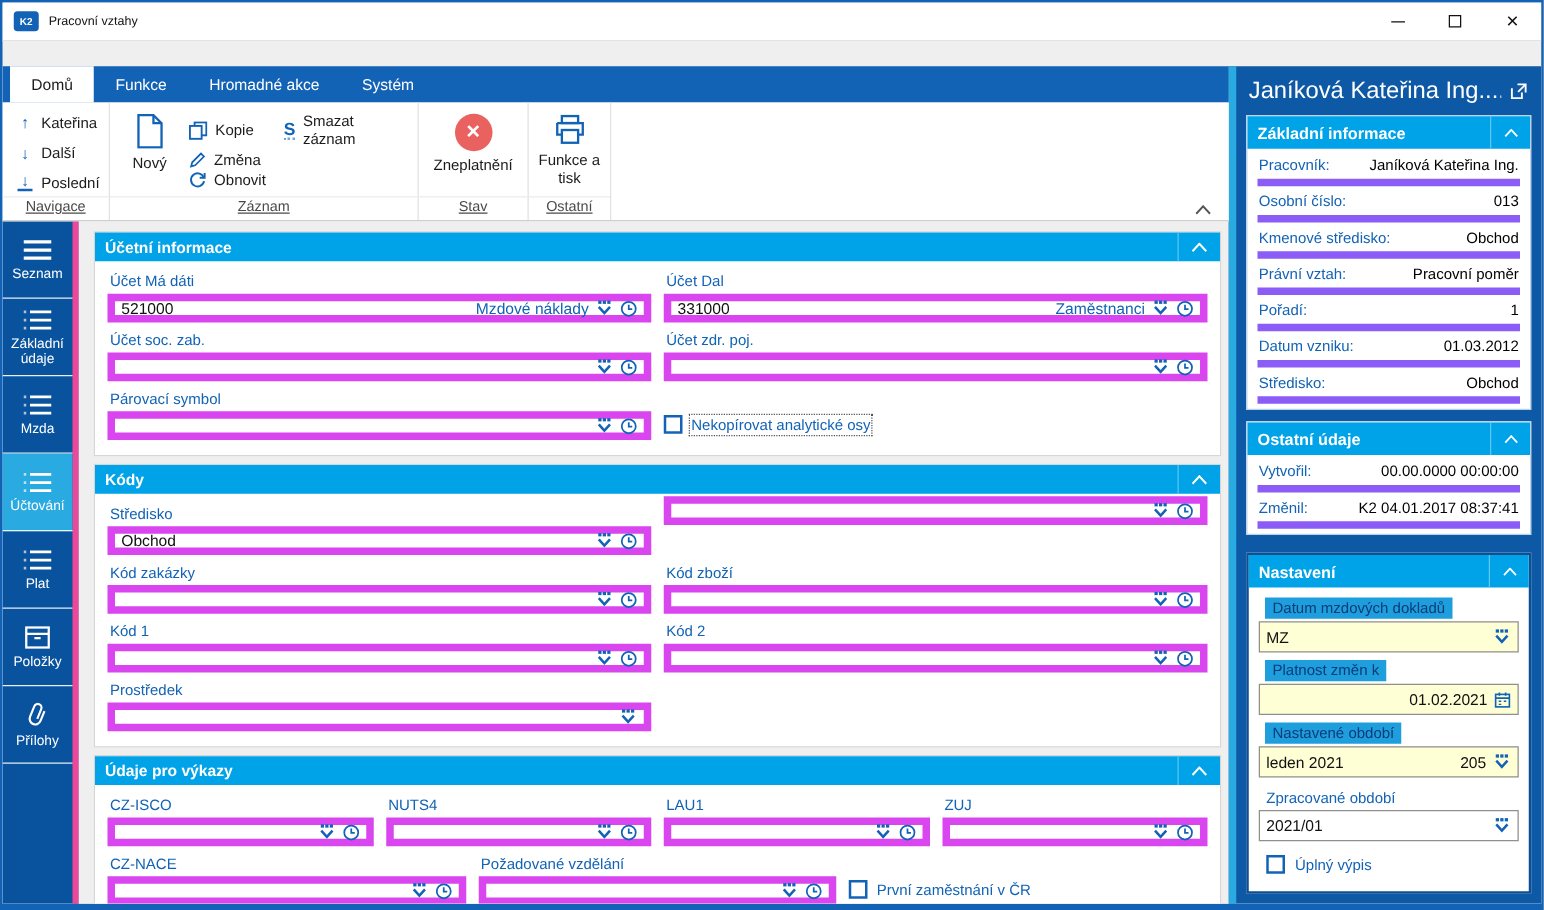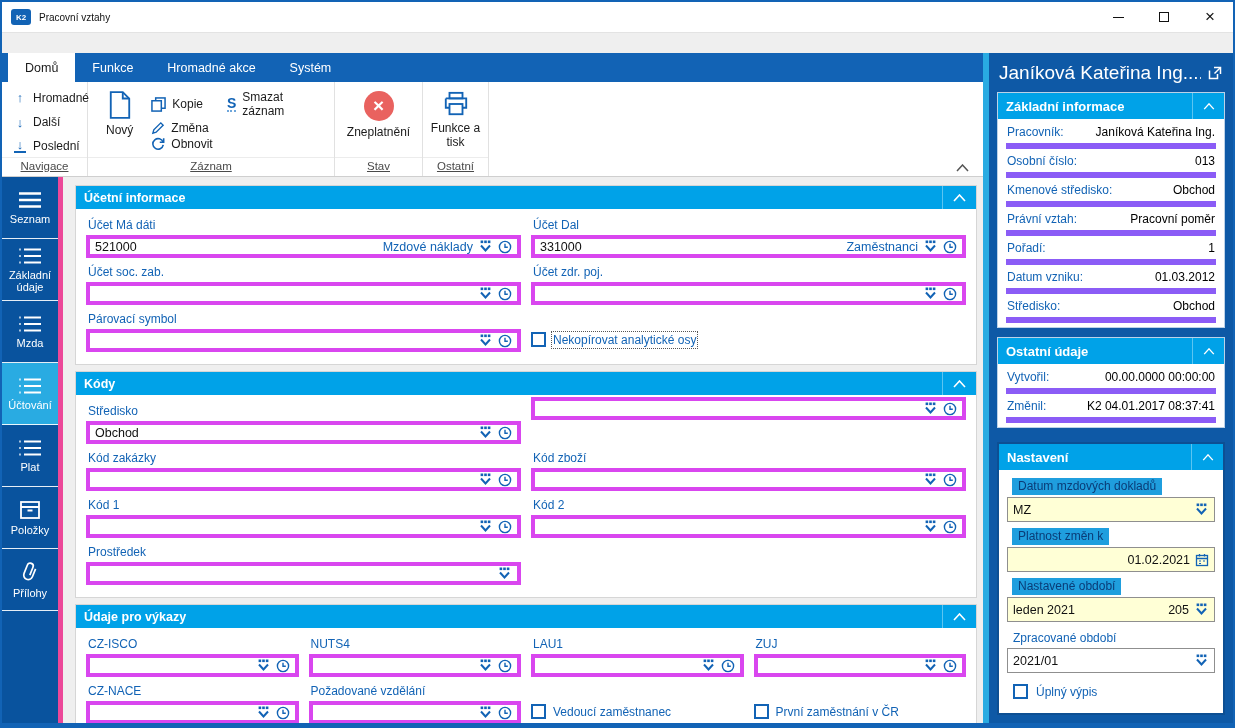--- a/index.html
+++ b/index.html
@@ -48,21 +48,21 @@
 
   .content { flex:1; background:#efefef; padding:8px 6px 0 12px; overflow:hidden; }
   .section { background:#fff; border:1px solid #d6d6d6; margin-bottom:6px; }
   .sec-head { height:23px; background:#00a2e8; display:flex; align-items:center; color:#fff; font-weight:bold; font-size:12.5px; padding-left:8px; }
   .sec-head .spacer { flex:1; }
   .sec-chevron { width:34px; height:100%; display:flex; align-items:center; justify-content:center; border-left:1px solid #5cc5f1; }
   .sec-body { padding:2px 10px 12px 10px; }
   .frow { display:flex; gap:10px; }
   .fcell { flex:1; min-width:0; }
   .f-label { color:#1263b5; font-size:12px; margin:7px 0 3px 2px; white-space:nowrap; }
-  .f-box { height:23px; background:#fff; border:4px solid #d946ef; display:flex; align-items:center; padding:0 5px; gap:5px; }
+  .f-box { height:23px; background:#fff; border:6px solid #d946ef; display:flex; align-items:center; padding:0 5px; gap:5px; }
   .f-val { flex:1; font-size:12.5px; color:#111; white-space:nowrap; overflow:hidden; }
   .f-desc { color:#1263b5; font-size:12.5px; white-space:nowrap; }
   .cb-cell { display:flex; align-items:flex-end; padding-bottom:5px; }
   .cb-row { display:flex; align-items:center; gap:7px; }
   .cb { width:15px; height:15px; min-width:15px; background:#fff; border:2px solid #1263b5; }
   .cb-label { color:#1263b5; font-size:12px; white-space:nowrap; }
   .cb-label.focused { outline:1px dotted #555; outline-offset:1px; }
 
   
   .right-panel { flex:1; background:#0e59a6; border-left:6px solid #29abe2; padding:6px 8px 8px 8px; display:flex; flex-direction:column; min-width:0; }
@@ -117,21 +117,21 @@
         <div class="tab">Hromadné akce</div>
         <div class="tab">Systém</div>
       </div>
 
       <div class="ribbon">
         <div class="rgroup" style="width:86px">
           <div class="rgroup-content">
             <div class="navcol">
               <div class="navitem">
                   <span class="navarrow">↑</span>
-                  <span>Hromadné</span>
+                  <span>Kateřina</span>
                 </div>
               <div class="navitem">
                   <span class="navarrow">↓</span>
                   <span>Další</span>
                 </div>
               <div class="navitem">
                   <span class="navarrow last">↓</span>
                   <span>Poslední</span>
                 </div>
             </div>
@@ -734,26 +734,20 @@
                           </g>
                           <path d="M3 5.5 L7.5 10.5 L12 5.5" fill="none" stroke="#1263b5" stroke-width="2"></path>
                         </svg>
                       </span>
                     <span>
                         <svg width="14" height="14" viewBox="0 0 14 14">
                           <circle cx="7" cy="7" r="5.6" fill="none" stroke="#1263b5" stroke-width="1.4"></circle>
                           <path d="M7 3.8 V7.2 H9.8" fill="none" stroke="#1263b5" stroke-width="1.4"></path>
                         </svg>
                       </span>
-                  </div>
-                </div>
-                <div class="fcell cb-cell">
-                  <div class="cb-row">
-                    <span class="cb"></span>
-                    <span class="cb-label">Vedoucí zaměstnanec</span>
                   </div>
                 </div>
                 <div class="fcell cb-cell">
                   <div class="cb-row">
                     <span class="cb"></span>
                     <span class="cb-label">První zaměstnání v ČR</span>
                   </div>
                 </div>
               </div>
             </div>

